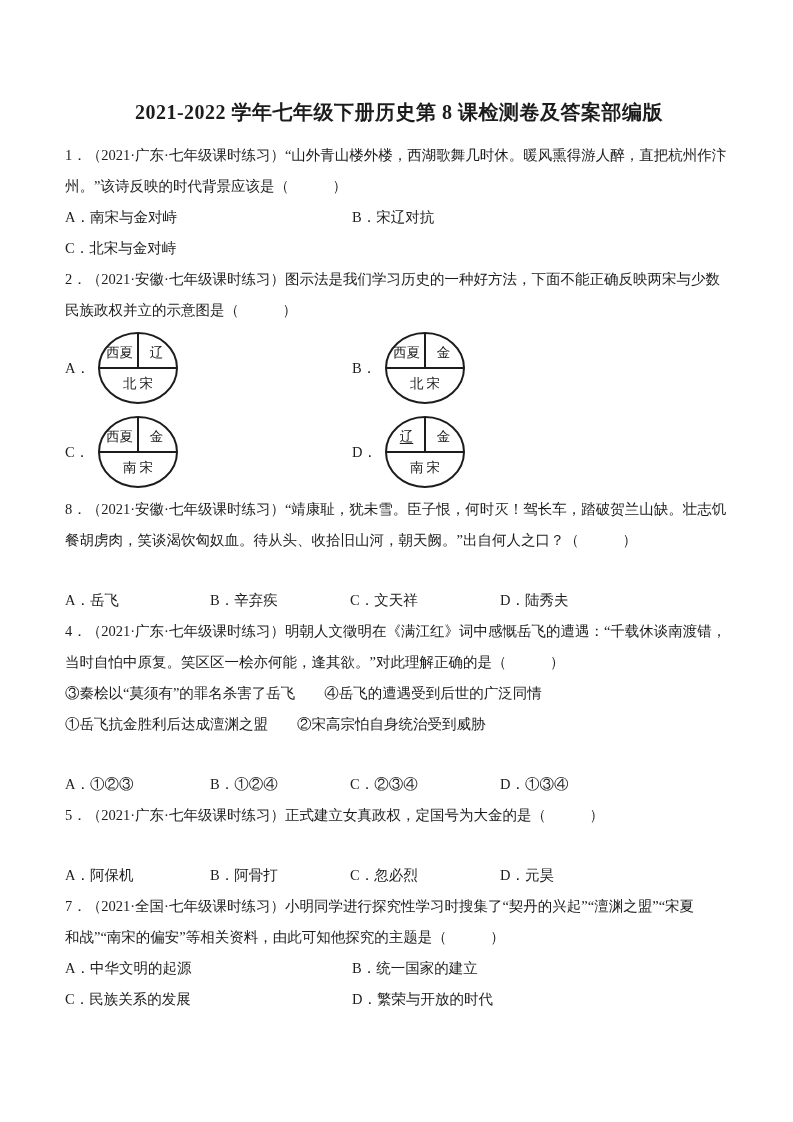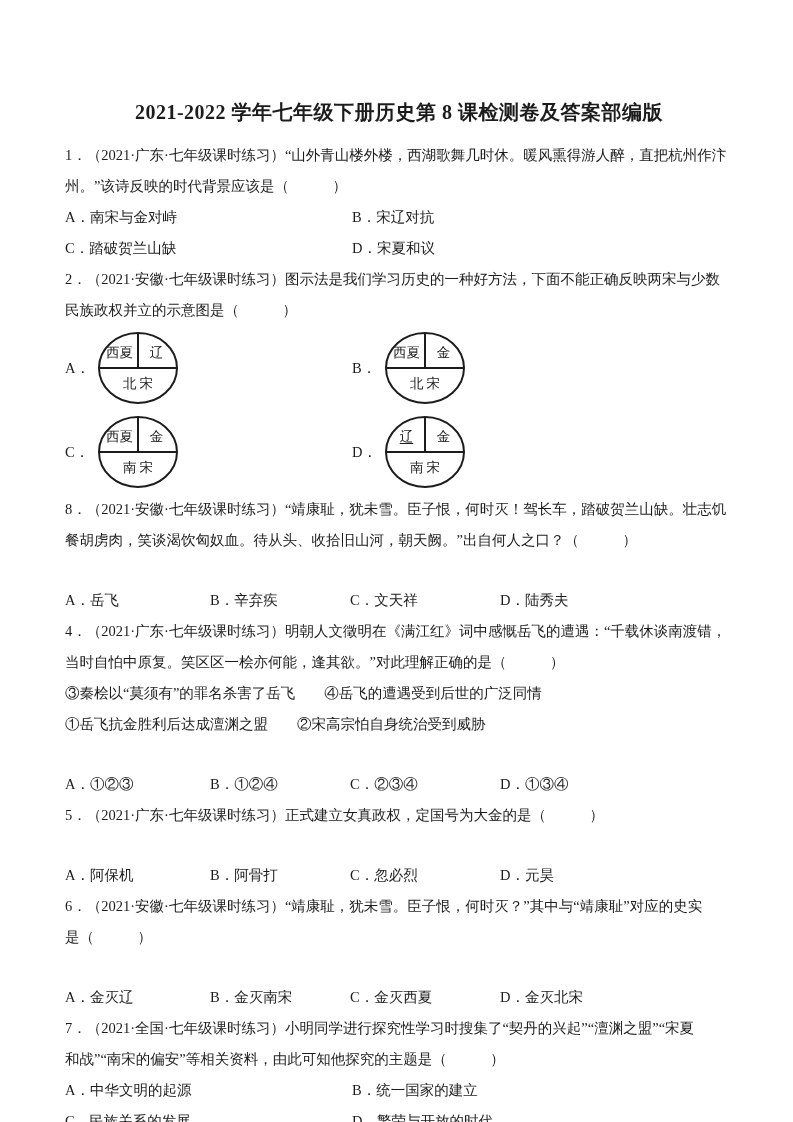--- a/index.html
+++ b/index.html
@@ -58,22 +58,21 @@
   <h1 class="title">2021-2022 学年七年级下册历史第 8 课检测卷及答案部编版</h1>
 
   <div>
     <p class="ln">1．（2021·广东·七年级课时练习）“山外青山楼外楼，西湖歌舞几时休。暖风熏得游人醉，直把杭州作汴</p>
     <p class="ln">州。”该诗反映的时代背景应该是（　　　）</p>
     <div class="row2">
       <span class="opt">A．南宋与金对峙</span>
       <span class="opt">B．宋辽对抗</span>
     </div>
     <div class="row2">
-      <span class="opt">C．踏破贺兰山缺</span>
-      <span class="opt">D．宋夏和议</span>
+      <span class="opt">C．北宋与金对峙</span>
     </div>
   </div>
 
   <div>
     <p class="ln">2．（2021·安徽·七年级课时练习）图示法是我们学习历史的一种好方法，下面不能正确反映两宋与少数</p>
     <p class="ln">民族政权并立的示意图是（　　　）</p>
 
     <div class="diag-row">
       <div class="diag">
         <span class="diag-label">A．</span>
@@ -160,30 +159,20 @@
   <div>
     <p class="ln">5．（2021·广东·七年级课时练习）正式建立女真政权，定国号为大金的是（　　　）</p>
     <div class="row4">
       <span class="opt">A．阿保机</span>
       <span class="opt">B．阿骨打</span>
       <span class="opt">C．忽必烈</span>
       <span class="opt">D．元昊</span>
     </div>
   </div>
 
-  <div>
-    <p class="ln">6．（2021·安徽·七年级课时练习）“靖康耻，犹未雪。臣子恨，何时灭？”其中与“靖康耻”对应的史实</p>
-    <p class="ln">是（　　　）</p>
-    <div class="row4">
-      <span class="opt">A．金灭辽</span>
-      <span class="opt">B．金灭南宋</span>
-      <span class="opt">C．金灭西夏</span>
-      <span class="opt">D．金灭北宋</span>
-    </div>
-  </div>
 
   <div>
     <p class="ln">7．（2021·全国·七年级课时练习）小明同学进行探究性学习时搜集了“契丹的兴起”“澶渊之盟”“宋夏</p>
     <p class="ln">和战”“南宋的偏安”等相关资料，由此可知他探究的主题是（　　　）</p>
     <div class="row2">
       <span class="opt">A．中华文明的起源</span>
       <span class="opt">B．统一国家的建立</span>
     </div>
     <div class="row2">
       <span class="opt">C．民族关系的发展</span>

